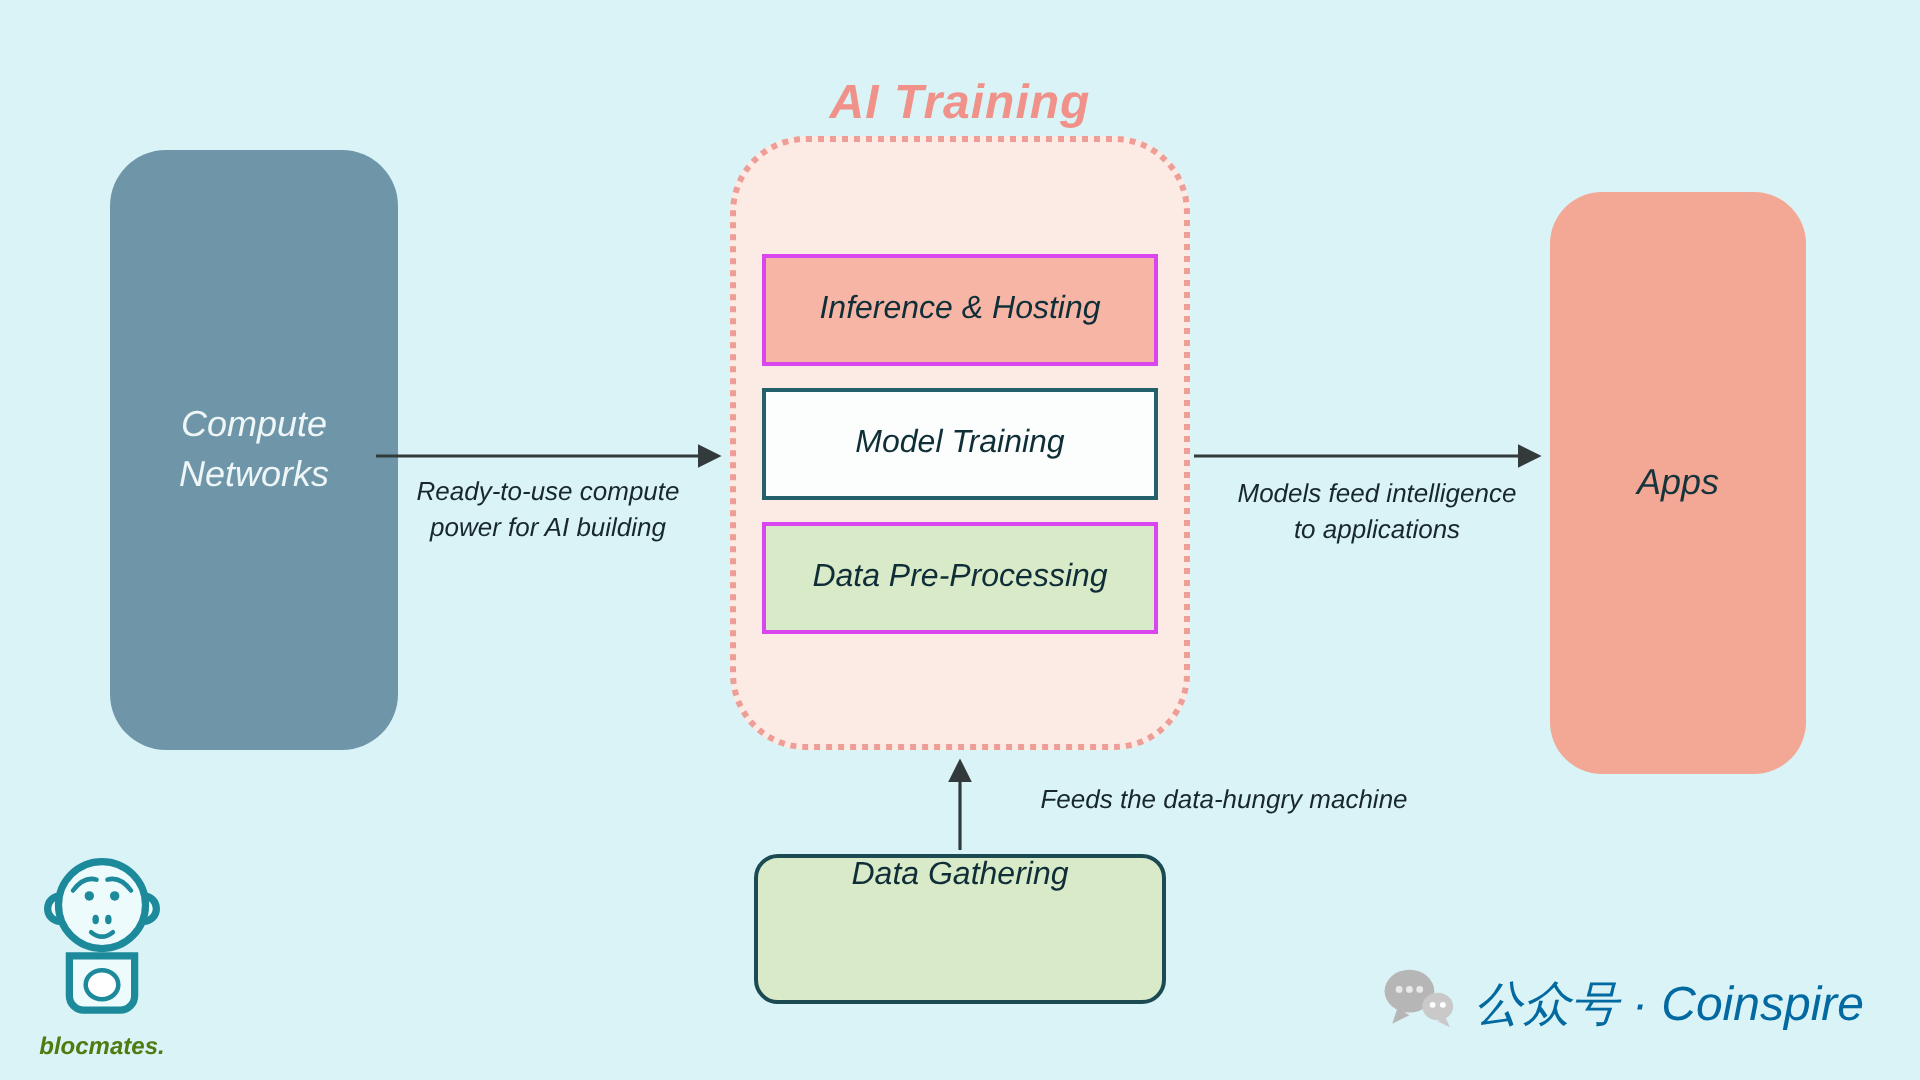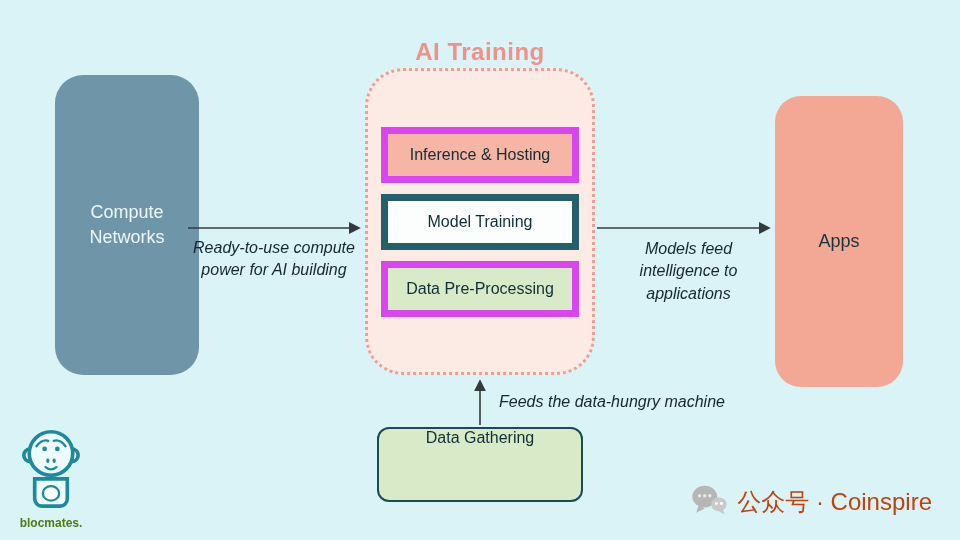--- a/index.html
+++ b/index.html
@@ -2,21 +2,21 @@
 <html><head>
 <meta charset="utf-8">
 <style>
   html,body{margin:0;padding:0;}
   body{
     width:960px;height:540px;position:relative;overflow:hidden;
     background:#d9f3f6;
     font-family:"Liberation Sans", sans-serif;
     color:#12303a;
   }
-  .abs{position:absolute;}
+  .abs{position:absolute;font-style:italic;}
   
   .diagram-title{
     left:0;top:38px;width:960px;text-align:center;
     font-size:24px;font-weight:bold;color:#f0918a;letter-spacing:.5px;
   }
   
   .node{
     display:flex;align-items:center;justify-content:center;text-align:center;
     font-size:18px;line-height:1.4;
   }
@@ -31,50 +31,50 @@
   }
   
   .training-wrap{
     left:365px;top:68px;width:230px;height:307px;box-sizing:border-box;
     background:#fcebe5;border:3px dotted #ee9e96;border-radius:38px;
     display:flex;flex-direction:column;justify-content:center;gap:11px;
     padding:14px 13px;
   }
   .stage{
     height:56px;flex:0 0 56px;box-sizing:border-box;
-    border:7px solid #d946ef;border-radius:0;
+    border:2px solid #d946ef;border-radius:0;
     display:flex;align-items:center;justify-content:center;
     font-size:16px;color:#0f2e37;
   }
   .stage-salmon{background:#f6b5a5;}
   .stage-white{background:#fbfefd;border-color:#23606c;}
   .stage-green{background:#d9eac9;}
   
   .node-gathering{
     left:377px;top:427px;width:206px;height:75px;box-sizing:border-box;
     background:#d9eac9;border:2px solid #1b4a52;border-radius:12px;
     display:flex;justify-content:center;
     font-size:16px;color:#0f2e37;
   }
   
   .edge-label{
-    font-style:italic;font-size:16px;line-height:1.4;color:#17272c;
+    font-style:italic;font-size:13px;line-height:1.4;color:#17272c;
     text-align:center;
   }
   .edge-label-left{left:190px;top:237px;width:168px;}
   .edge-label-right{left:616px;top:238px;width:145px;}
   .edge-label-bottom{left:497px;top:391px;width:230px;text-align:center;white-space:nowrap;}
   
   .brand{left:16px;bottom:10px;width:70px;text-align:center;}
   .brand-text{font-size:12px;font-weight:bold;color:#4d7c0f;margin-top:2px;}
   
   .watermark{
     right:28px;bottom:20px;display:flex;align-items:center;gap:10px;
   }
-  .watermark-text{font-size:24px;color:#c2410c;font-weight:500;}
+  .watermark-text{font-size:24px;color:#0369a1;font-weight:500;}
   svg.connectors{position:absolute;left:0;top:0;pointer-events:none;}
 </style>
 </head>
 <body>
 
 <div class="abs diagram-title">AI Training</div>
 
 <div class="abs node node-compute">
   <span>Compute Networks</span>
 </div>

